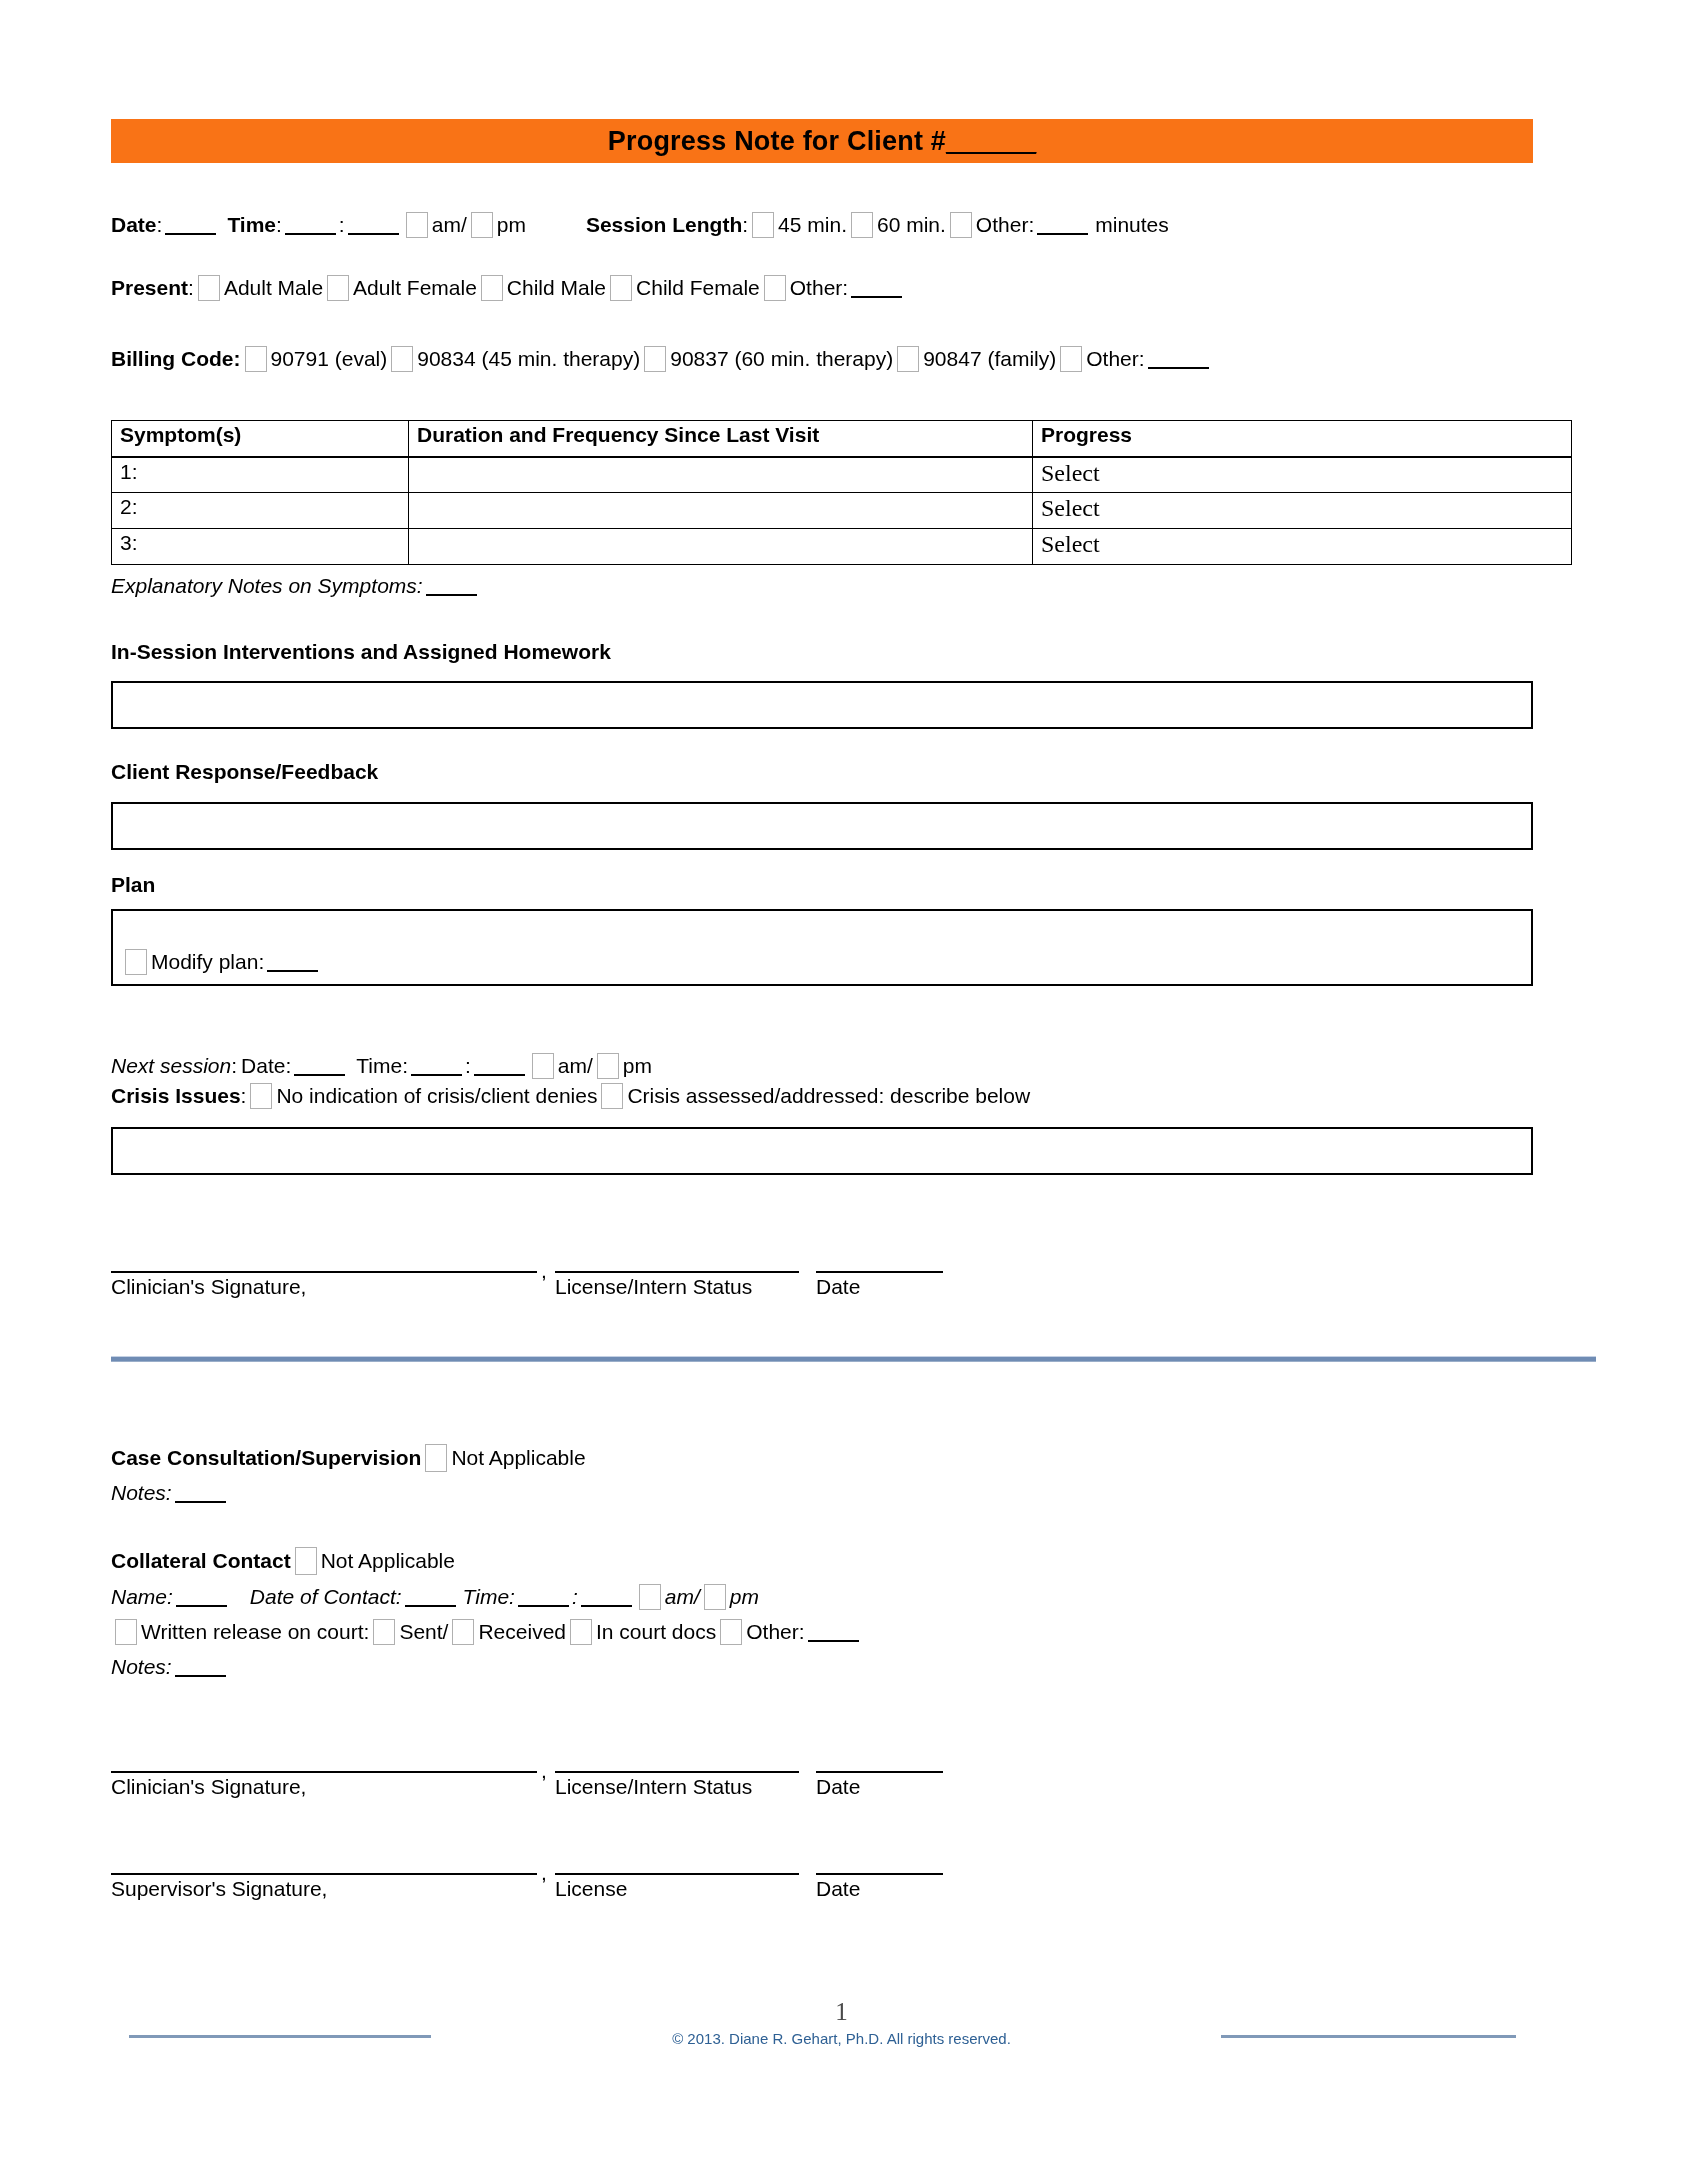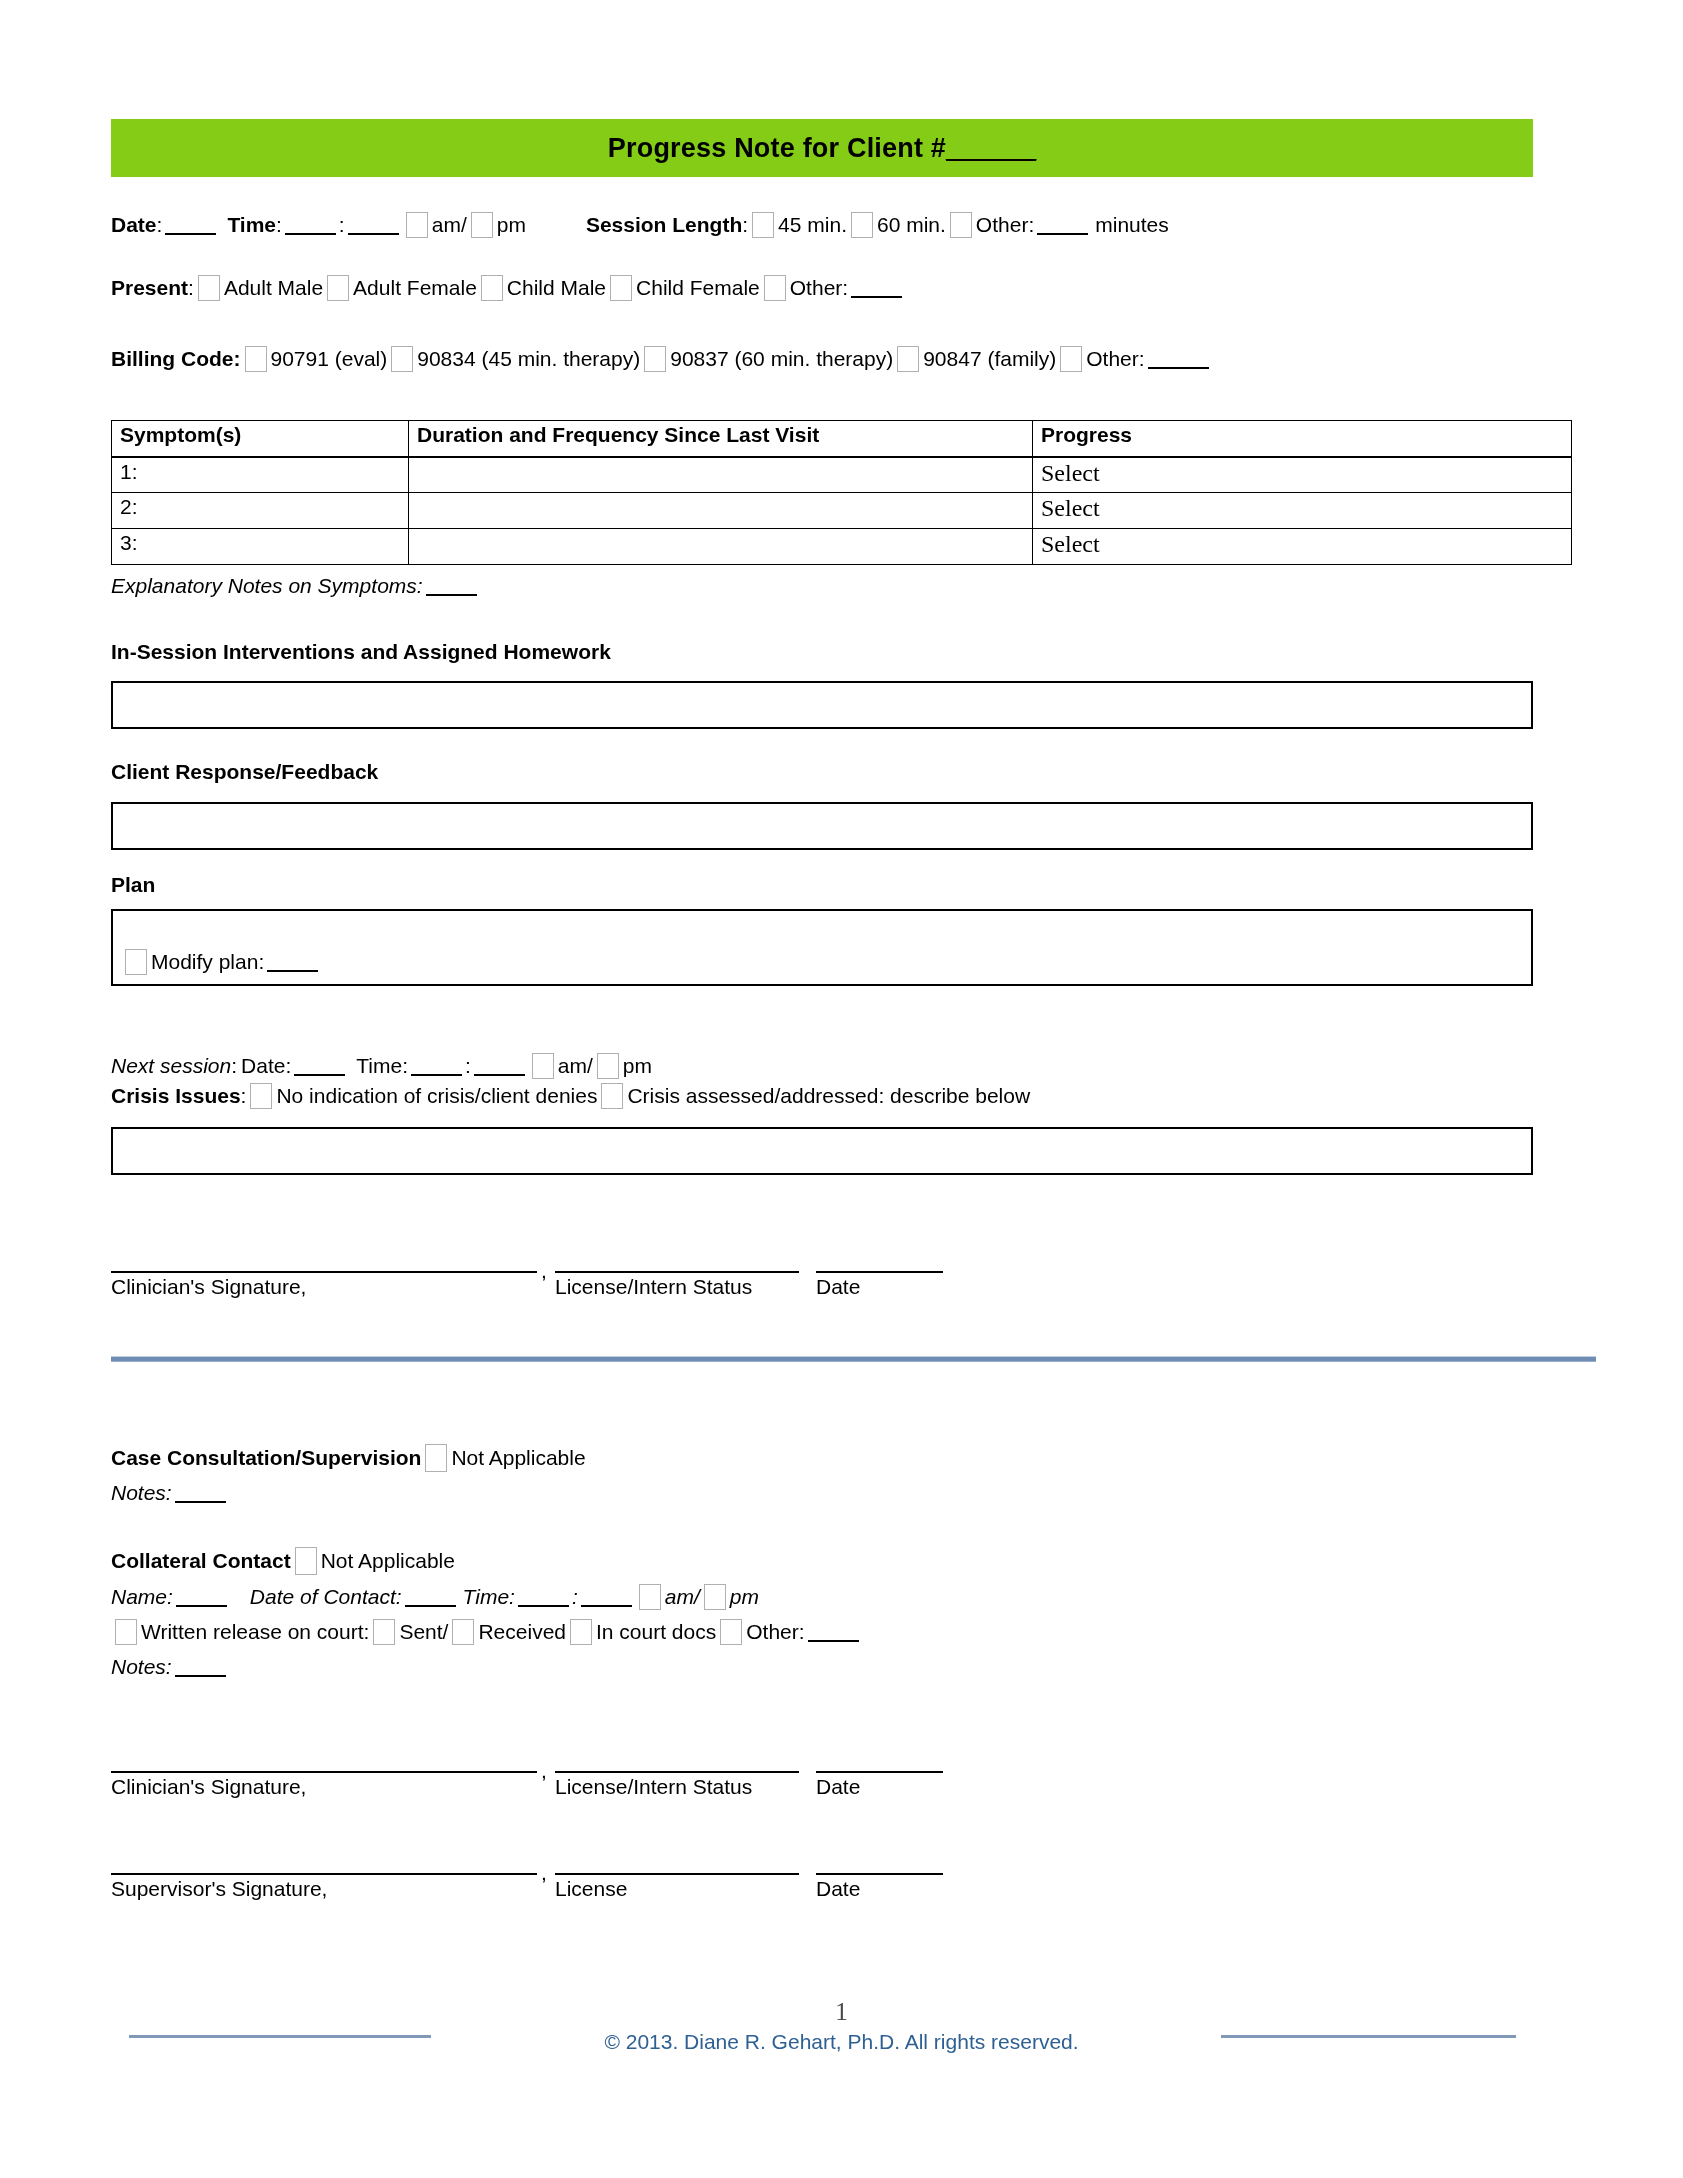--- a/index.html
+++ b/index.html
@@ -23,22 +23,22 @@
     background: #fff;
     overflow: hidden;
   }
 
   
   .title-bar {
     position: absolute;
     left: 111px;
     top: 119px;
     width: 1422px;
-    height: 58px;
-    background: #84cc16;
+    height: 44px;
+    background: #f97316;
     display: flex;
     align-items: center;
     justify-content: center;
   }
   .title-text {
     font-size: 27px;
     font-weight: bold;
     letter-spacing: 0.2px;
     white-space: pre;
   }
@@ -203,21 +203,21 @@
     height: 0;
     border-bottom: 3px solid #8099b8;
   }
   .foot-line.left  { left: 129px;  width: 302px; }
   .foot-line.right { left: 1221px; width: 295px; }
   .foot-text {
     position: absolute;
     left: 0; width: 1683px;
     text-align: center;
     color: #2e6094;
-    font-size: 21px;
+    font-size: 15px;
     font-family: "Liberation Sans", sans-serif;
   }
 </style>
 </head>
 <body>
 
 <div class="page">
 
   <div class="title-bar">
     <div class="title-text"><span>Progress Note for Client #</span><span class="blank">______</span></div>

